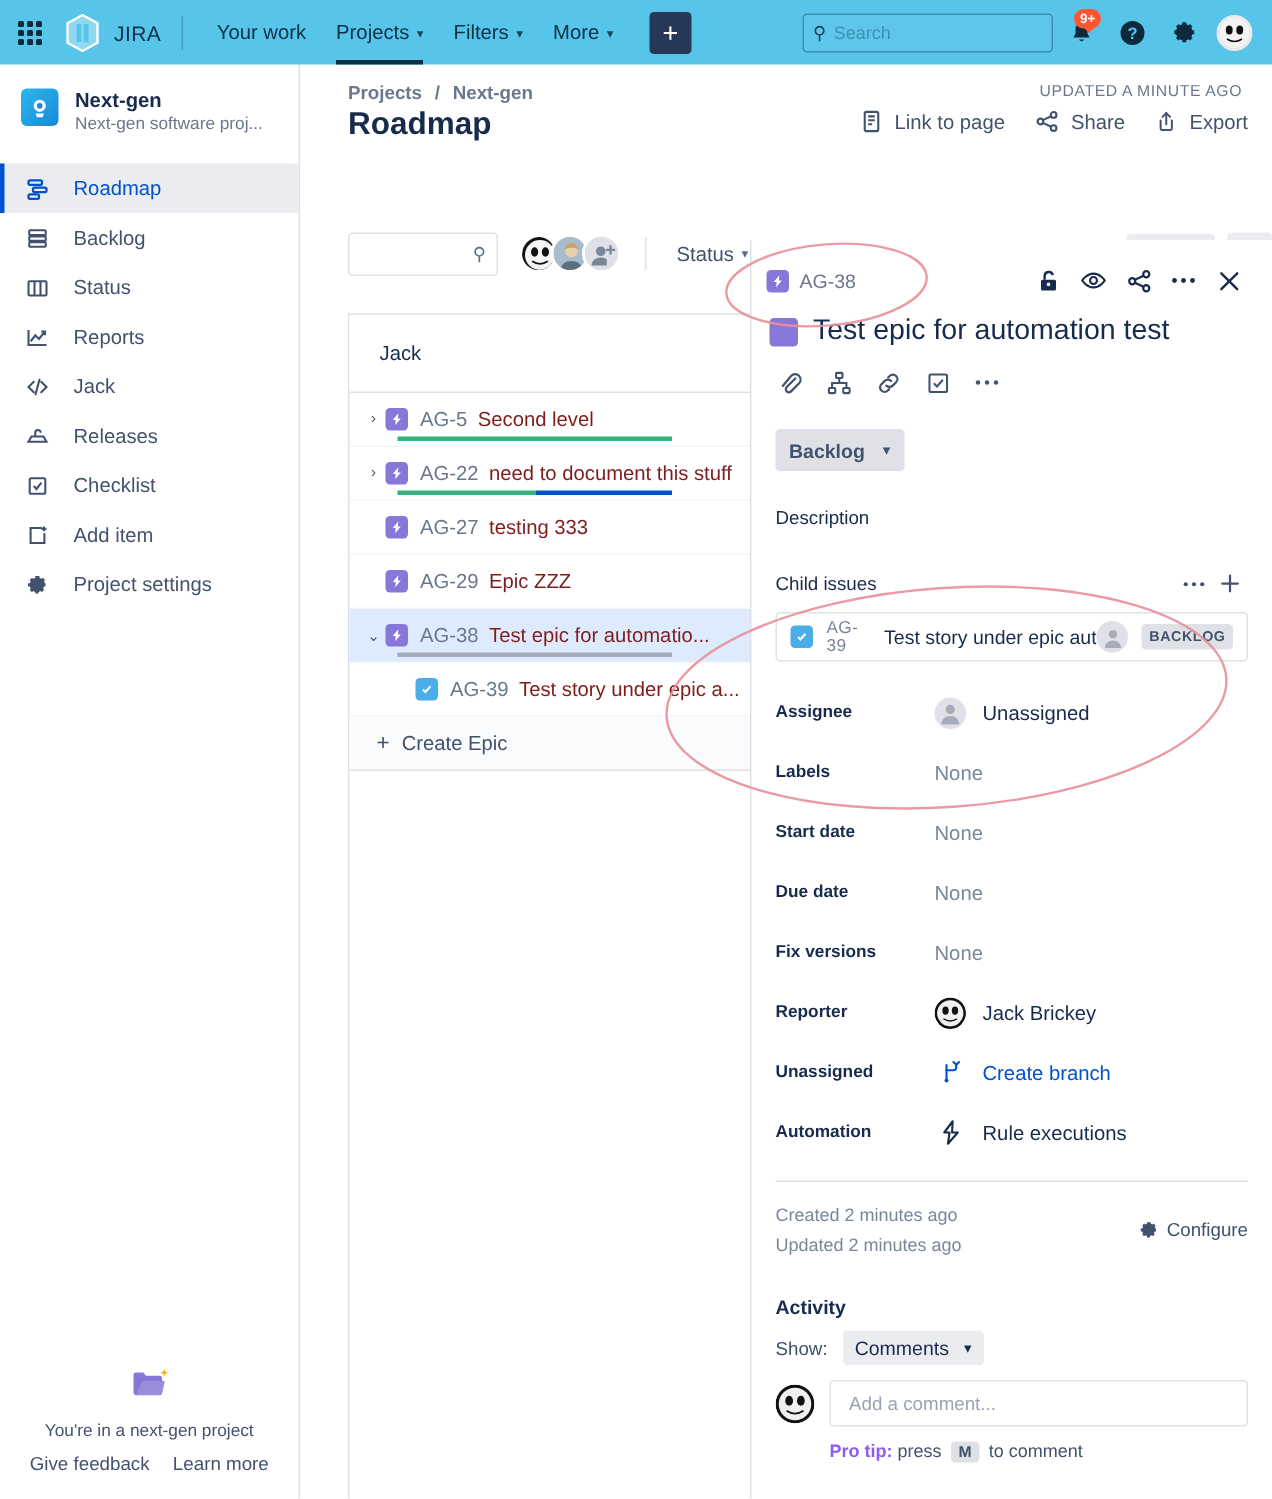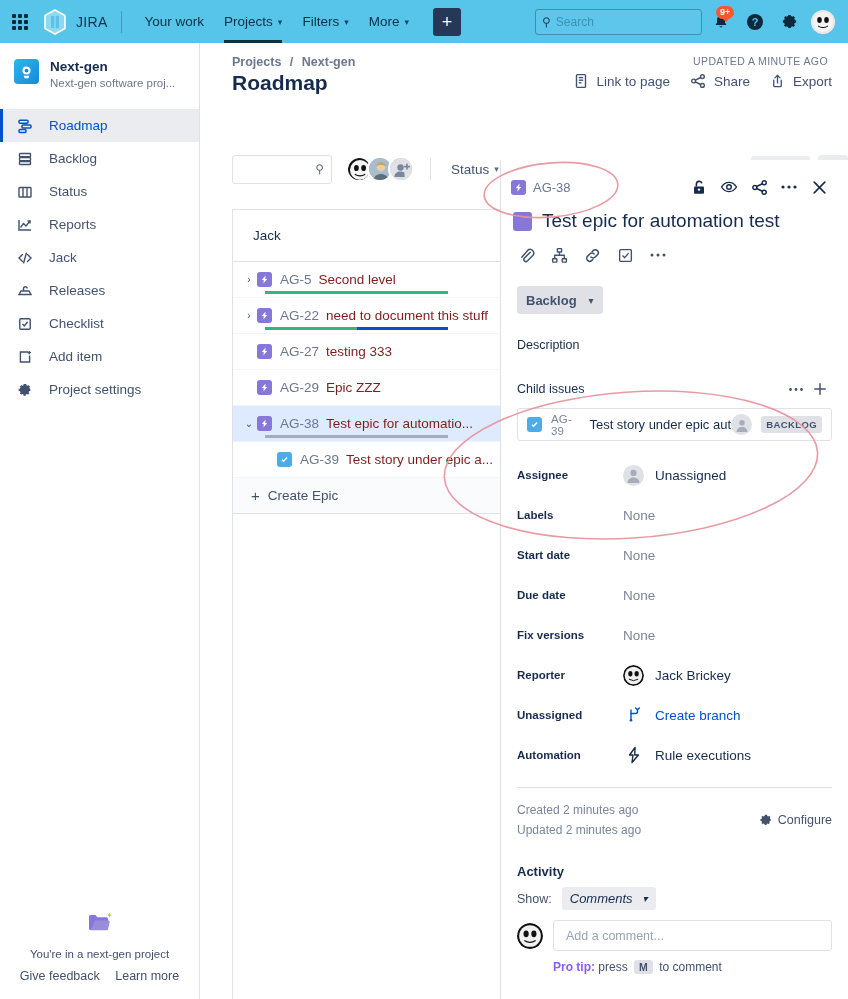--- a/index.html
+++ b/index.html
@@ -219,21 +219,21 @@
   .dt-divider { height: 1px; background: #DFE1E6; margin: 12px 16px 0 16px; }
   .ts-block { display:flex; padding: 12px 16px 0 16px; }
   .ts-text { font-size: 12px; color: #7A869A; line-height: 20px; }
   .configure { margin-left: auto; display: flex; align-items: center; color: #42526E;
     font-size: 12.5px; cursor: pointer; }
   .configure .cfg-ic { margin-right: 5px; display:flex; }
   .activity-head { font-size: 13px; font-weight: bold; color: #172B4D; padding: 24px 16px 0 16px; }
   .show-row { display: flex; align-items: center; padding: 8px 16px 0 16px; }
   .show-label { font-size: 12.5px; color: #42526E; margin-right: 10px; }
   .show-sel { font-size: 13px; color: #172B4D; padding: 4px 8px; border-radius: 3px;
-    background: #EBECF0; cursor: pointer; display:flex; align-items:center;font-style:italic; }
+    background: #EBECF0; cursor: pointer; display:flex; align-items:center; }
   .show-sel .caret3 { margin-left: 10px; font-size: 10px; }
   .comment-row { display: flex; align-items: center; padding: 10px 16px 0 16px; }
   .c-avatar { width: 26px; height: 26px; border-radius: 50%; overflow: hidden; margin-right: 10px; flex:0 0 26px; }
   .c-input { flex: 1; height: 31px; border: 1px solid #DFE1E6; border-radius: 3px; background:#fff;
     display:flex; align-items:center; padding: 0 12px; cursor: text; }
   .c-input input { border:none; outline:none; width:100%; font-size:12.5px; color:#172B4D;
     background:transparent; font-family: inherit; }
   .c-input input::placeholder { color: #9aa3b2; }
   .protip { padding: 9px 16px 0 52px; font-size: 12px; color: #42526E; }
   .protip b { color: #8b5cf6; }

